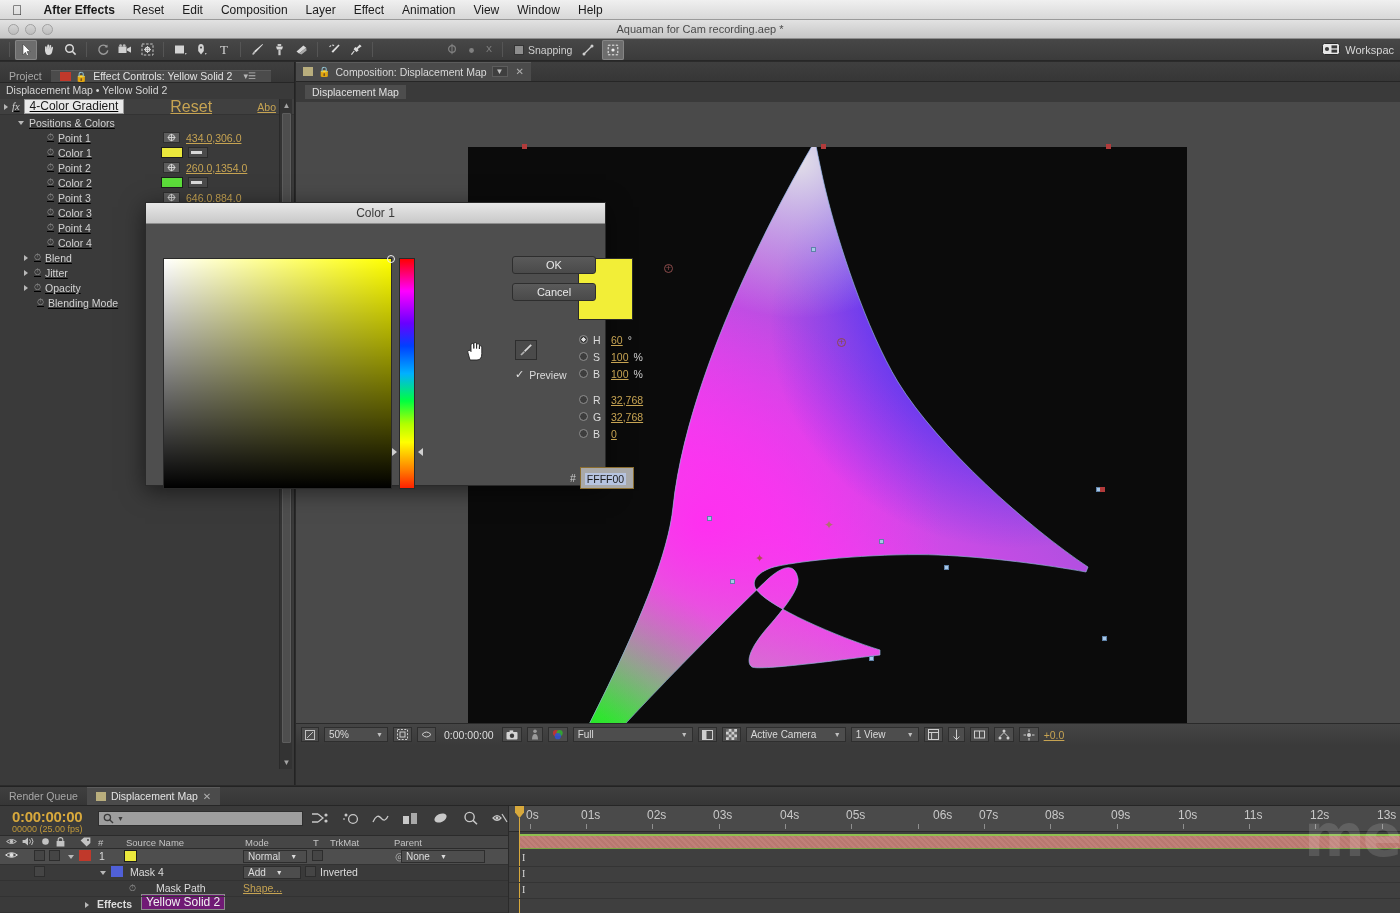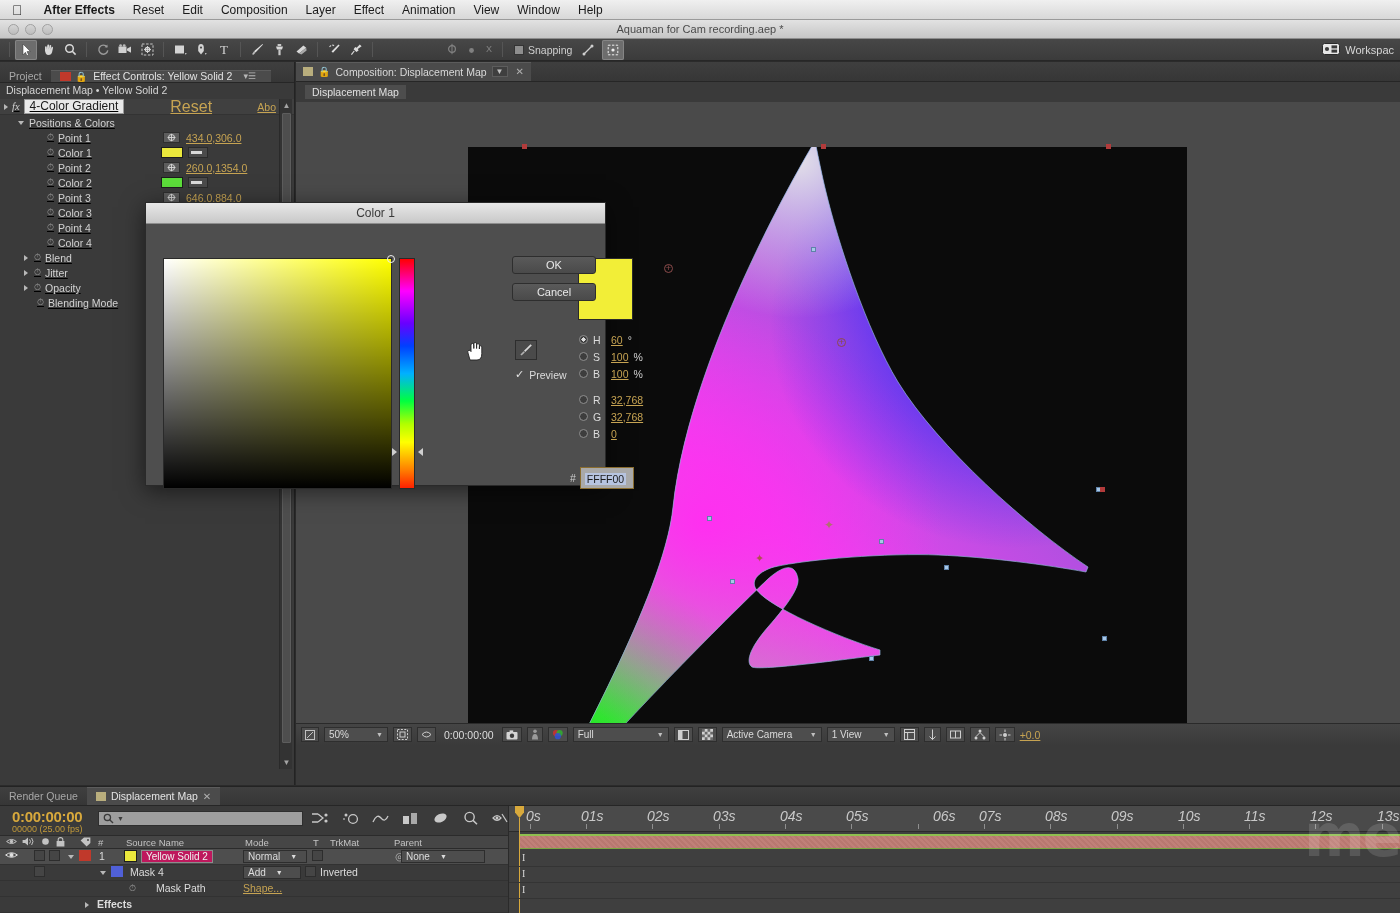--- a/index.html
+++ b/index.html
@@ -165,30 +165,30 @@
      background: #9e9e9e; border: 1px solid #2e2e2e; display: flex; align-items: center; gap: 3px; padding-left: 4px; }
   .tl-toolicons { position: absolute; left: 310px; top: 3px; display: flex; gap: 10px; align-items: center; }
   .tl-ti { width: 20px; height: 18px; display: flex; align-items: center; justify-content: center; color: #c8c8c8; }
   .tl-colhead { position: relative; height: 13px; background: #464646; border-bottom: 1px solid #2b2b2b;
      font-size: 9.5px; color: #c3c3c3; }
   .tl-colhead span { position: absolute; top: 1px; }
   .layerrow { position: relative; height: 16px; border-bottom: 1px solid #323232; font-size: 10.5px; color: #dcdcdc; }
   .layerrow.sel { background: #4e4e4e; }
   .lr-el { position: absolute; top: 1px; }
   .tiny-box { width: 11px; height: 11px; background: #454545; border: 1px solid #2d2d2d; }
-  .namebox { background: #be185d; border: 1px solid #8c8c8c; padding: 0 4px; font-size: 10px; color: #f0f0f0; }
+  .namebox { background: #701a75; border: 1px solid #8c8c8c; padding: 0 4px; font-size: 12px; color: #f0f0f0; margin-top: 44px; }
   .modebox { background: #4d4d4d; border: 1px solid #2d2d2d; font-size: 10px; color: #dcdcdc;
      padding: 0 4px; display: flex; align-items: center; gap: 10px; height: 13px; }
   .modebox .cav { font-size: 7px; }
   .shape-link { color: #c6a352; text-decoration: underline; font-size: 10.5px; }
 
   
   .tl-graph { position: absolute; left: 508px; top: 19px; width: 892px; height: 108px; background: #3f3f3f; border-left: 1px solid #2a2a2a; }
   .ruler { position: absolute; left: 0; top: 0; width: 892px; height: 26px; background: #4a4a4a; border-bottom: 1px solid #2b2b2b; }
-  .rtick { position: absolute; top: 2px; font-size: 14px; color: #c9c9c9; font-style: italic; }
+  .rtick { position: absolute; top: 2px; font-size: 12px; color: #c9c9c9; }
   .rtickmark { position: absolute; bottom: 2px; width: 1px; height: 5px; background: #8f8f8f; }
   .cti { position: absolute; top: 0; width: 9px; height: 12px; background: #d8a93c;
      clip-path: polygon(0 0, 100% 0, 100% 55%, 50% 100%, 0 55%); }
   .ctiline { position: absolute; top: 12px; width: 1px; height: 96px; background: #d8a93c; }
   .laybar { position: absolute; height: 15px; background: repeating-linear-gradient(45deg,#c08078,#c08078 2px,#b87870 2px,#b87870 4px);
      border-top: 2px solid #8fbf4f; border-bottom: 1px solid #7aa840; }
   .graphrow { position: absolute; left: 0; width: 892px; height: 16px; border-bottom: 1px solid #343434; }
   .keyI { position: absolute; color: #d8d8d8; font-size: 10px; font-family: "Liberation Serif", serif; }
   .watermark {
     position: absolute; right: 0px; top: -4px; font-size: 58px; font-weight: bold;
@@ -685,21 +685,21 @@
               <path d="M1,10.6 Q1,5 4,5 Q7,5 7,10.6 Z" fill="#9a9a9a"></path>
             </svg>
         </span>
         <span class="cf-btn">
           <svg width="12" height="11" viewBox="0 0 12 11">
               <circle cx="4" cy="4" r="3.1" fill="#d03030" opacity="0.85"></circle>
               <circle cx="7.6" cy="4" r="3.1" fill="#30b030" opacity="0.85"></circle>
               <circle cx="5.8" cy="7.2" r="3.1" fill="#3050d8" opacity="0.85"></circle>
             </svg>
         </span>
-        <span class="cf-select" style="width:96px">
+        <span class="cf-select" style="width:120px">
           <span>Full</span>
           <span class="cav">▼</span>
         </span>
         <span class="cf-btn">
           <svg width="11" height="10" viewBox="0 0 11 10">
               <rect x="0.5" y="0.5" width="10" height="9" fill="none" stroke="#cfcfcf"></rect>
               <rect x="0.5" y="0.5" width="4" height="9" fill="#cfcfcf"></rect>
             </svg>
         </span>
         <span class="cf-btn">

